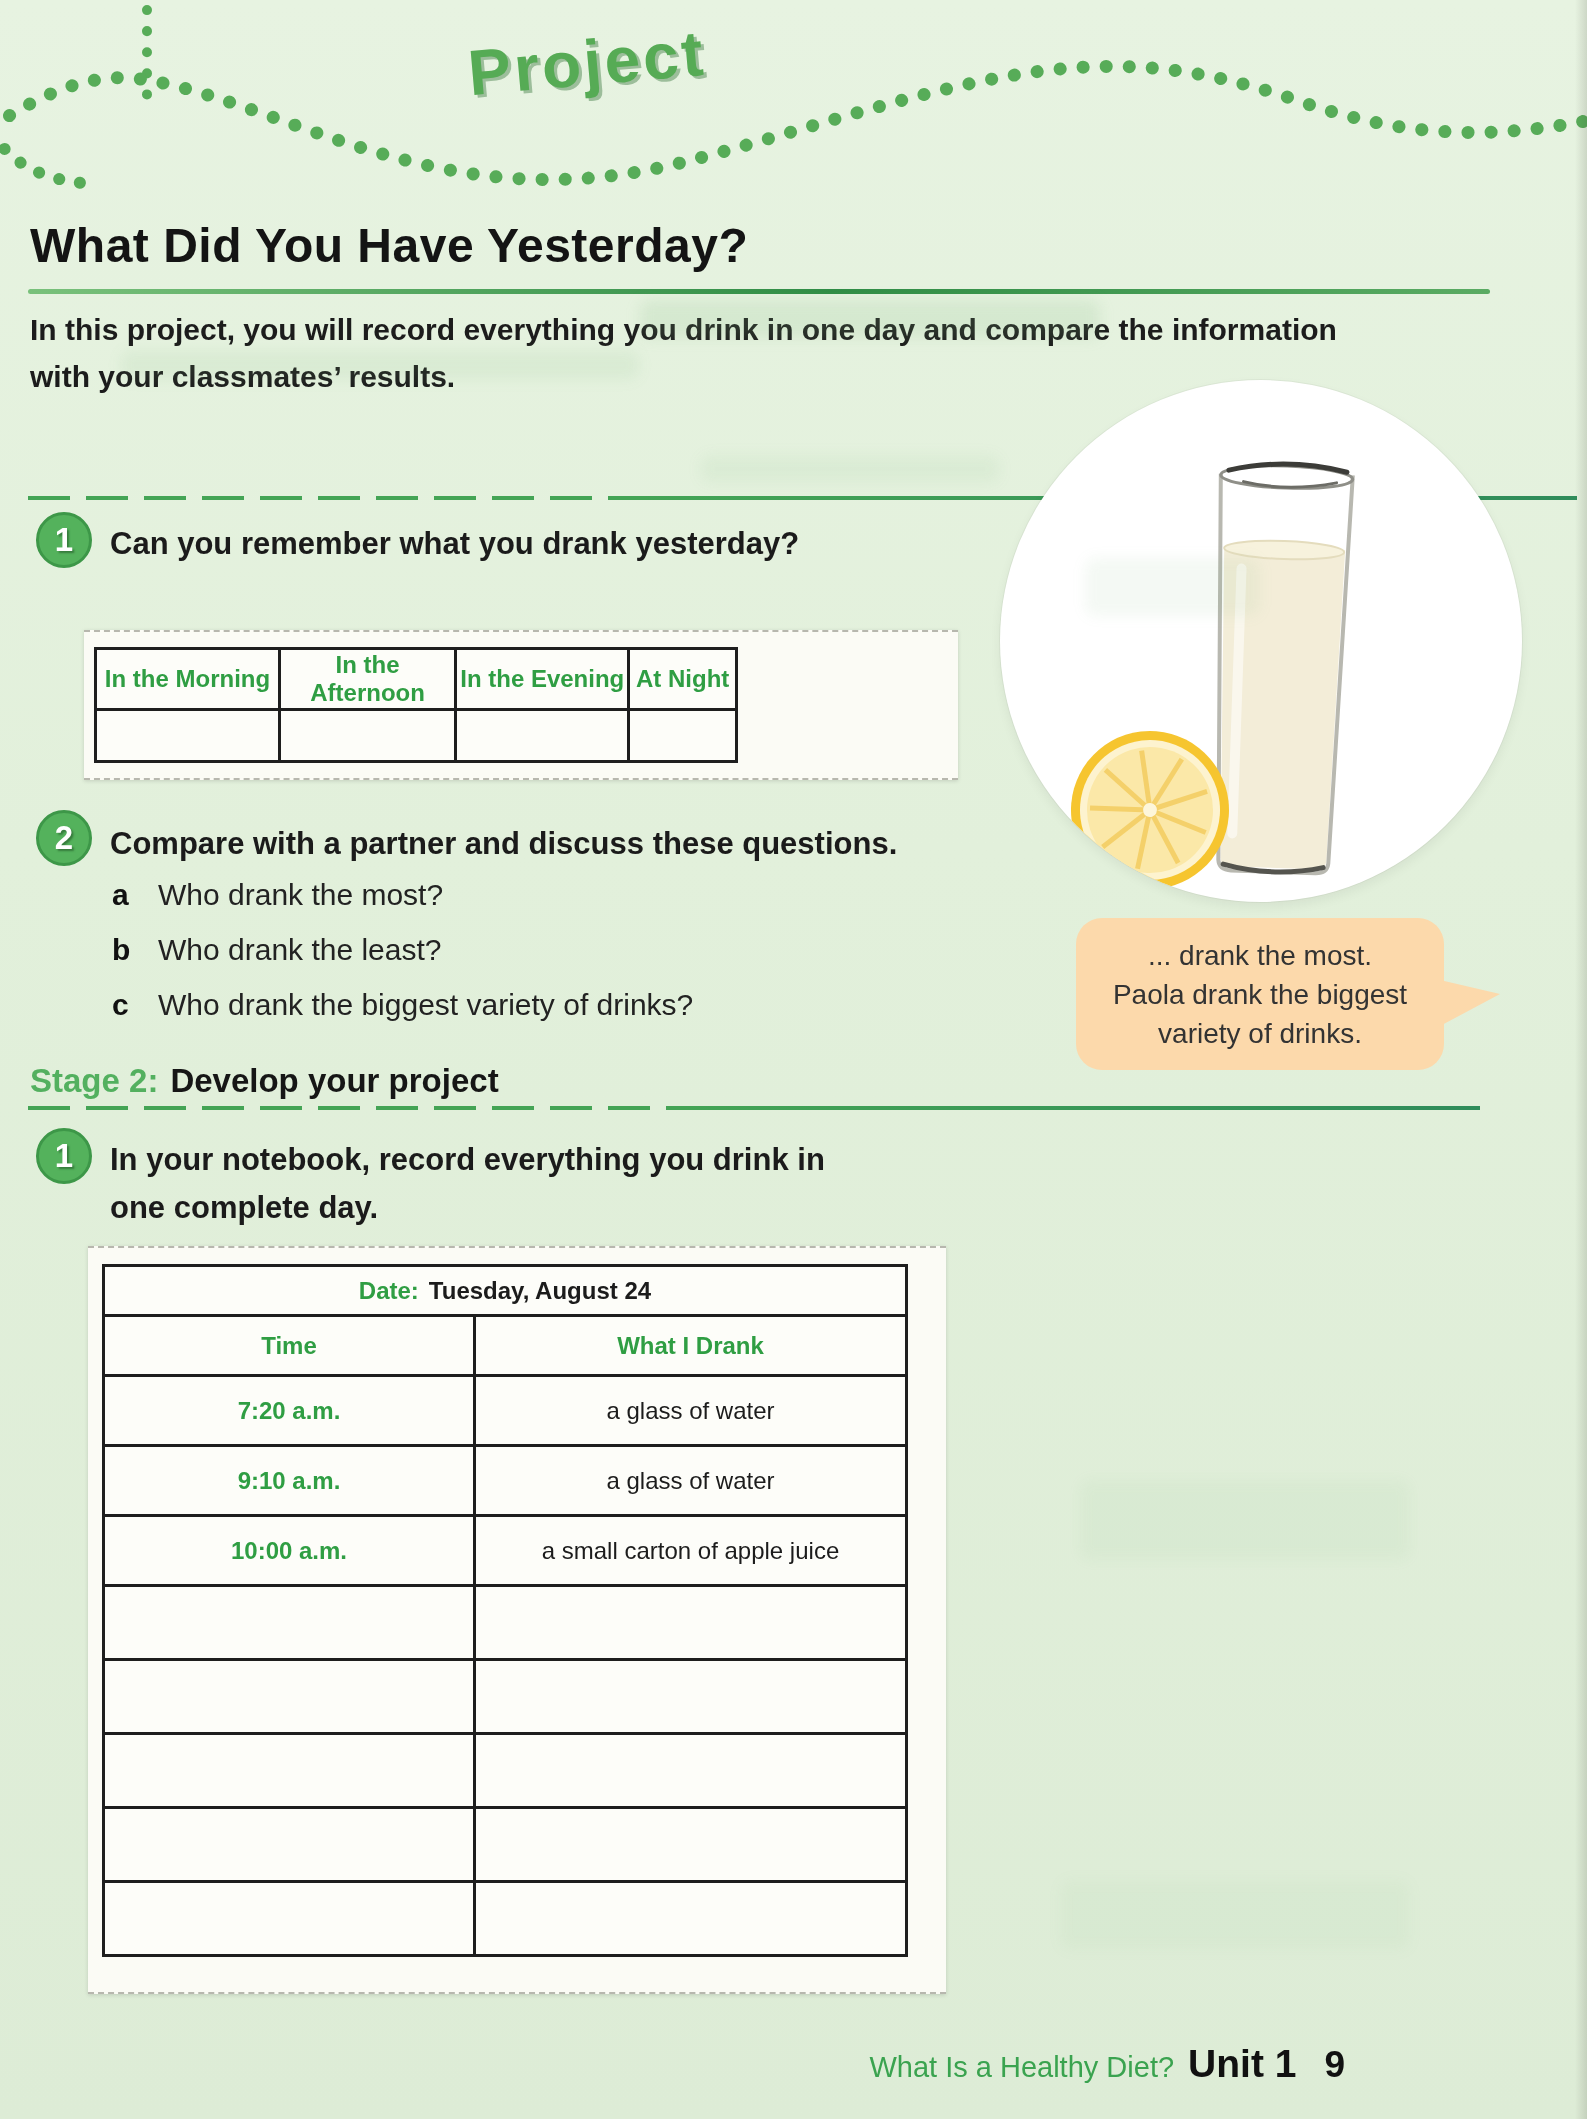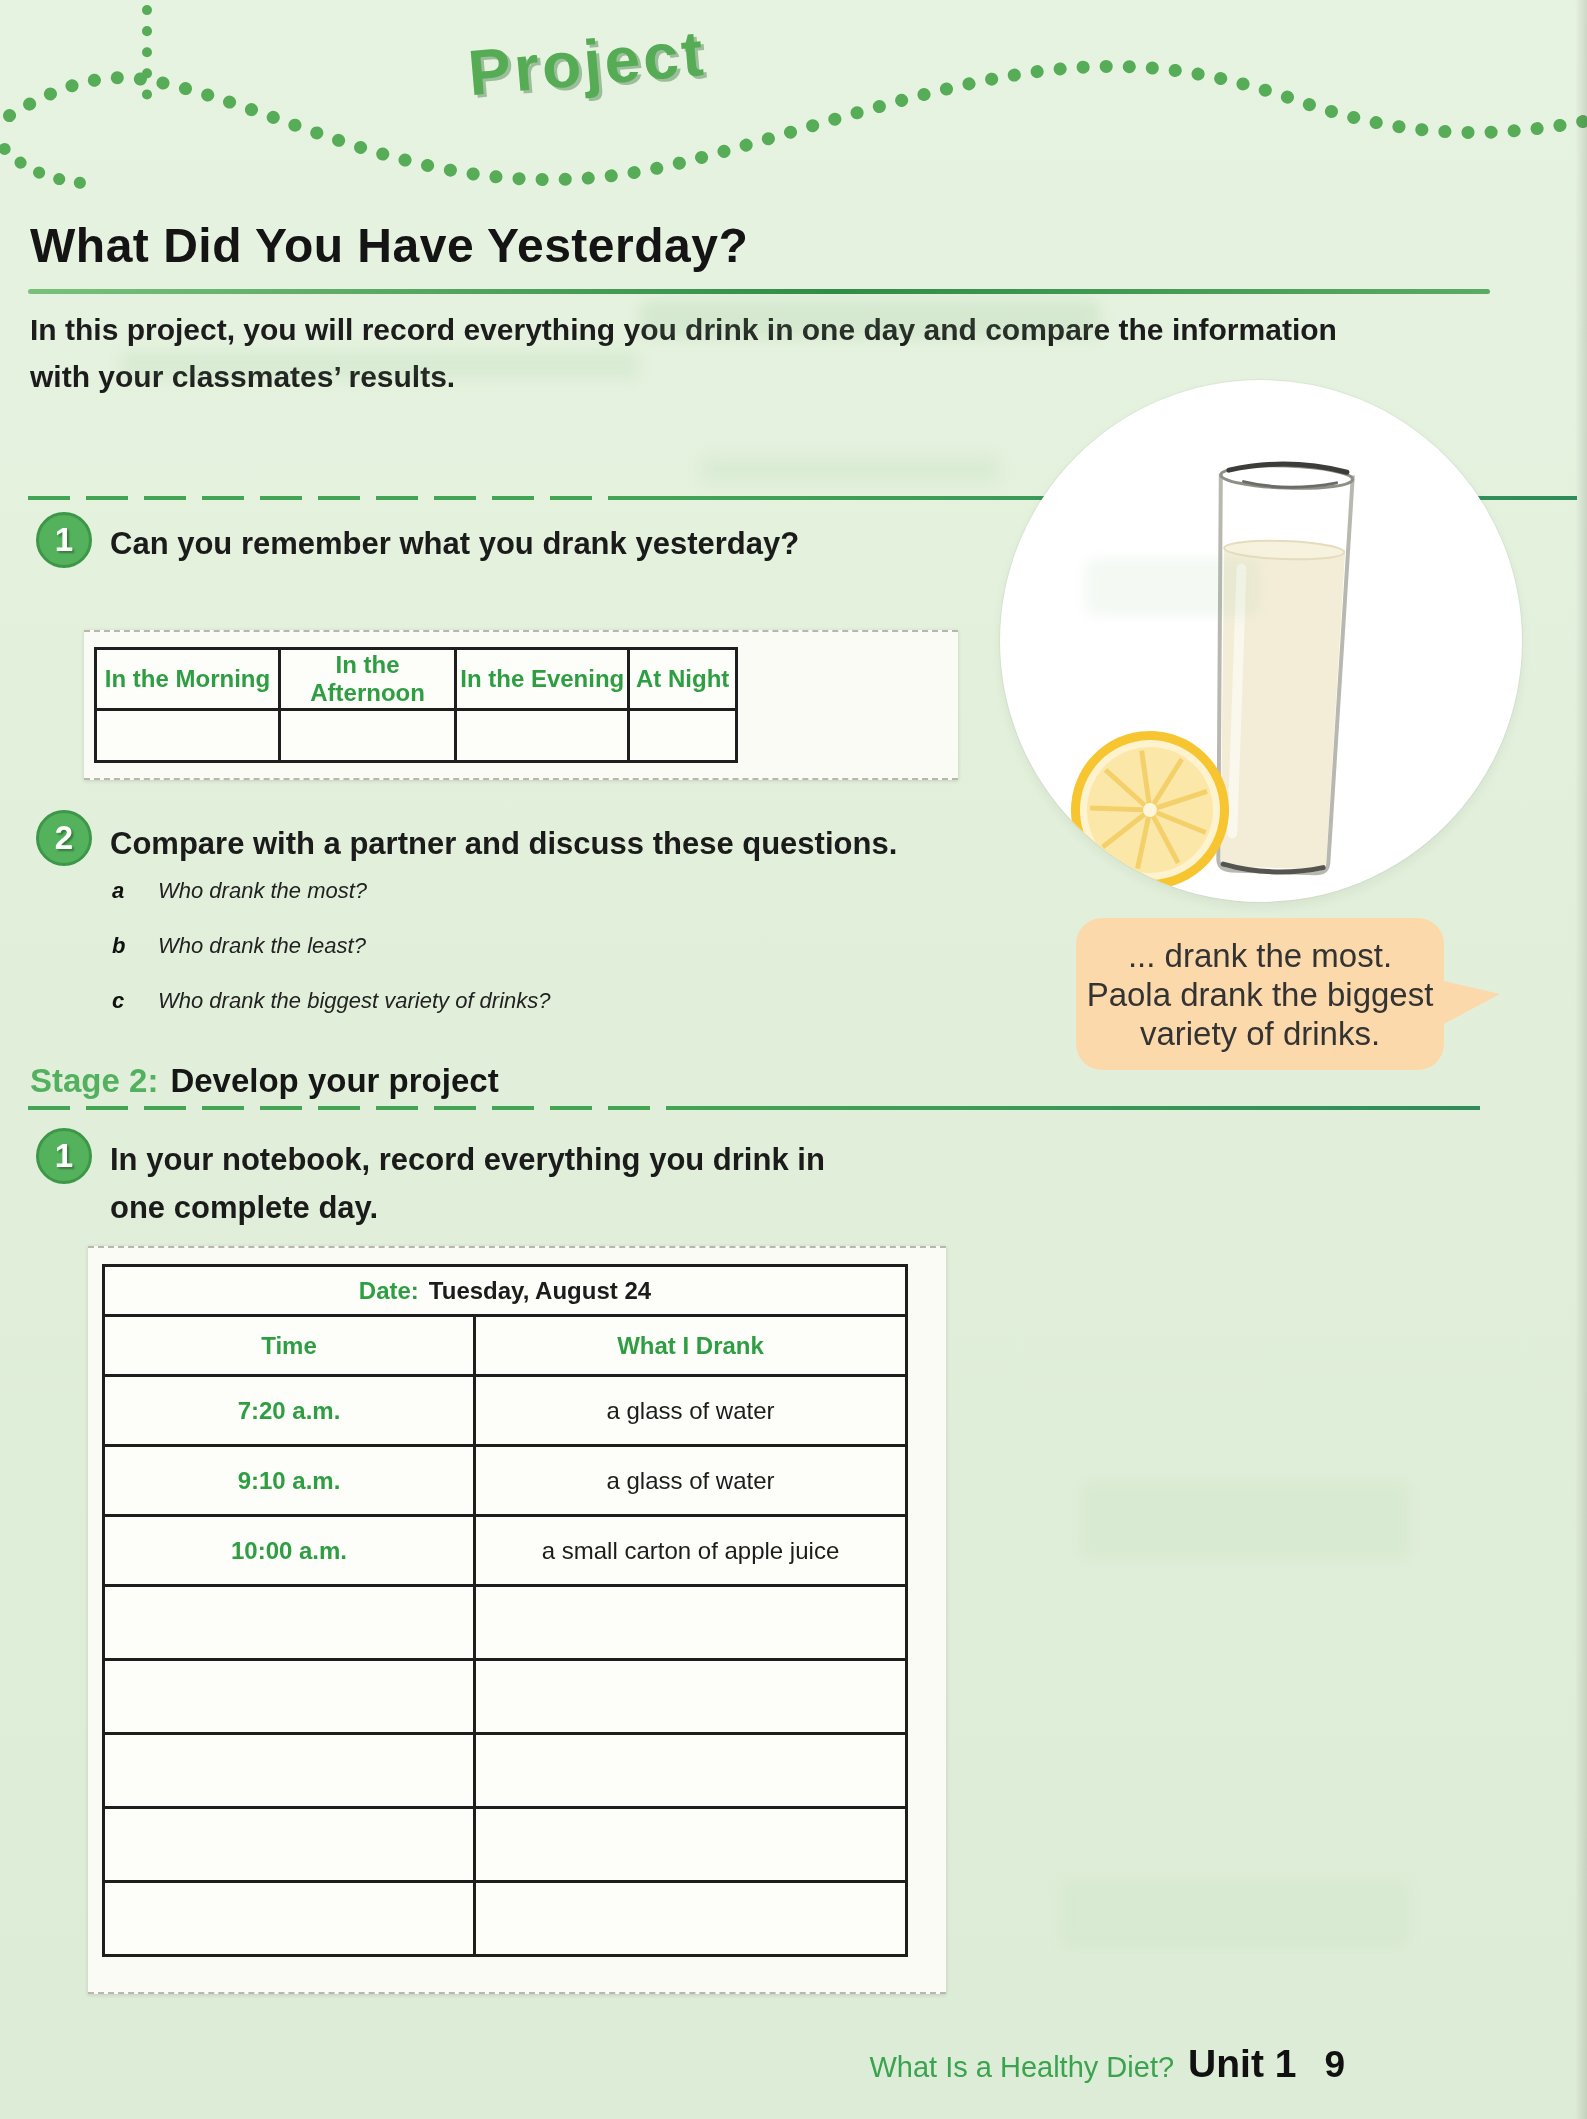--- a/index.html
+++ b/index.html
@@ -47,41 +47,41 @@
   }
   
   .num-badge{
     position:absolute;width:56px;height:56px;border-radius:50%;
     background:#54b25c;border:3px solid #3d9748;box-sizing:border-box;
     color:#fff;font-size:33px;font-weight:bold;
     display:flex;align-items:center;justify-content:center;
     text-shadow:2px 2px 2px rgba(30,80,35,.55);
   }
   .instr{position:absolute;left:110px;font-size:31px;font-weight:bold;line-height:48px;color:#1b1b1b;}
-  .subq{position:absolute;left:112px;font-size:22px;color:#222;font-style:italic;}
+  .subq{position:absolute;left:112px;font-size:30px;color:#222;}
   .subq .letter{display:inline-block;width:46px;font-weight:bold;color:#111;}
   
   .card{
     position:absolute;background:#fbfbf5;
     border-top:2px dashed #b7b7ae;border-bottom:2px dashed #b7b7ae;
     box-shadow:0 1px 4px rgba(0,0,0,.14);
   }
   table.booktable{border-collapse:collapse;table-layout:fixed;background:#fdfdf9;position:absolute;}
   table.booktable td{border:3px solid #1e1e1e;text-align:center;vertical-align:middle;
     font-size:24px;overflow:hidden;}
   .green-cell{color:#2f9e43;font-weight:bold;}
   .black-cell{color:#1c1c1c;}
   .date-label{color:#2f9e43;font-weight:bold;}
   .date-value{color:#1c1c1c;font-weight:bold;margin-left:10px;}
   
   .speech-bubble{
     position:absolute;left:1076px;top:918px;width:368px;height:152px;
     background:#fcd9ab;border-radius:26px;z-index:2;
     display:flex;flex-direction:column;justify-content:center;align-items:center;
-    font-size:33px;line-height:39px;color:#333;
+    font-size:28px;line-height:39px;color:#333;
   }
   .bubble-tail{
     position:absolute;left:1440px;top:980px;width:0;height:0;z-index:2;
     border-left:60px solid #fcd9ab;border-top:14px solid transparent;border-bottom:32px solid transparent;
   }
   
   .footer{position:absolute;top:2042px;right:242px;display:flex;align-items:baseline;white-space:nowrap;}
   .footer-book{color:#3aa34f;font-size:29px;}
   .footer-unit{color:#111;font-size:39px;font-weight:bold;margin-left:14px;}
   .footer-page{color:#111;font-size:37px;font-weight:bold;margin-left:28px;}

